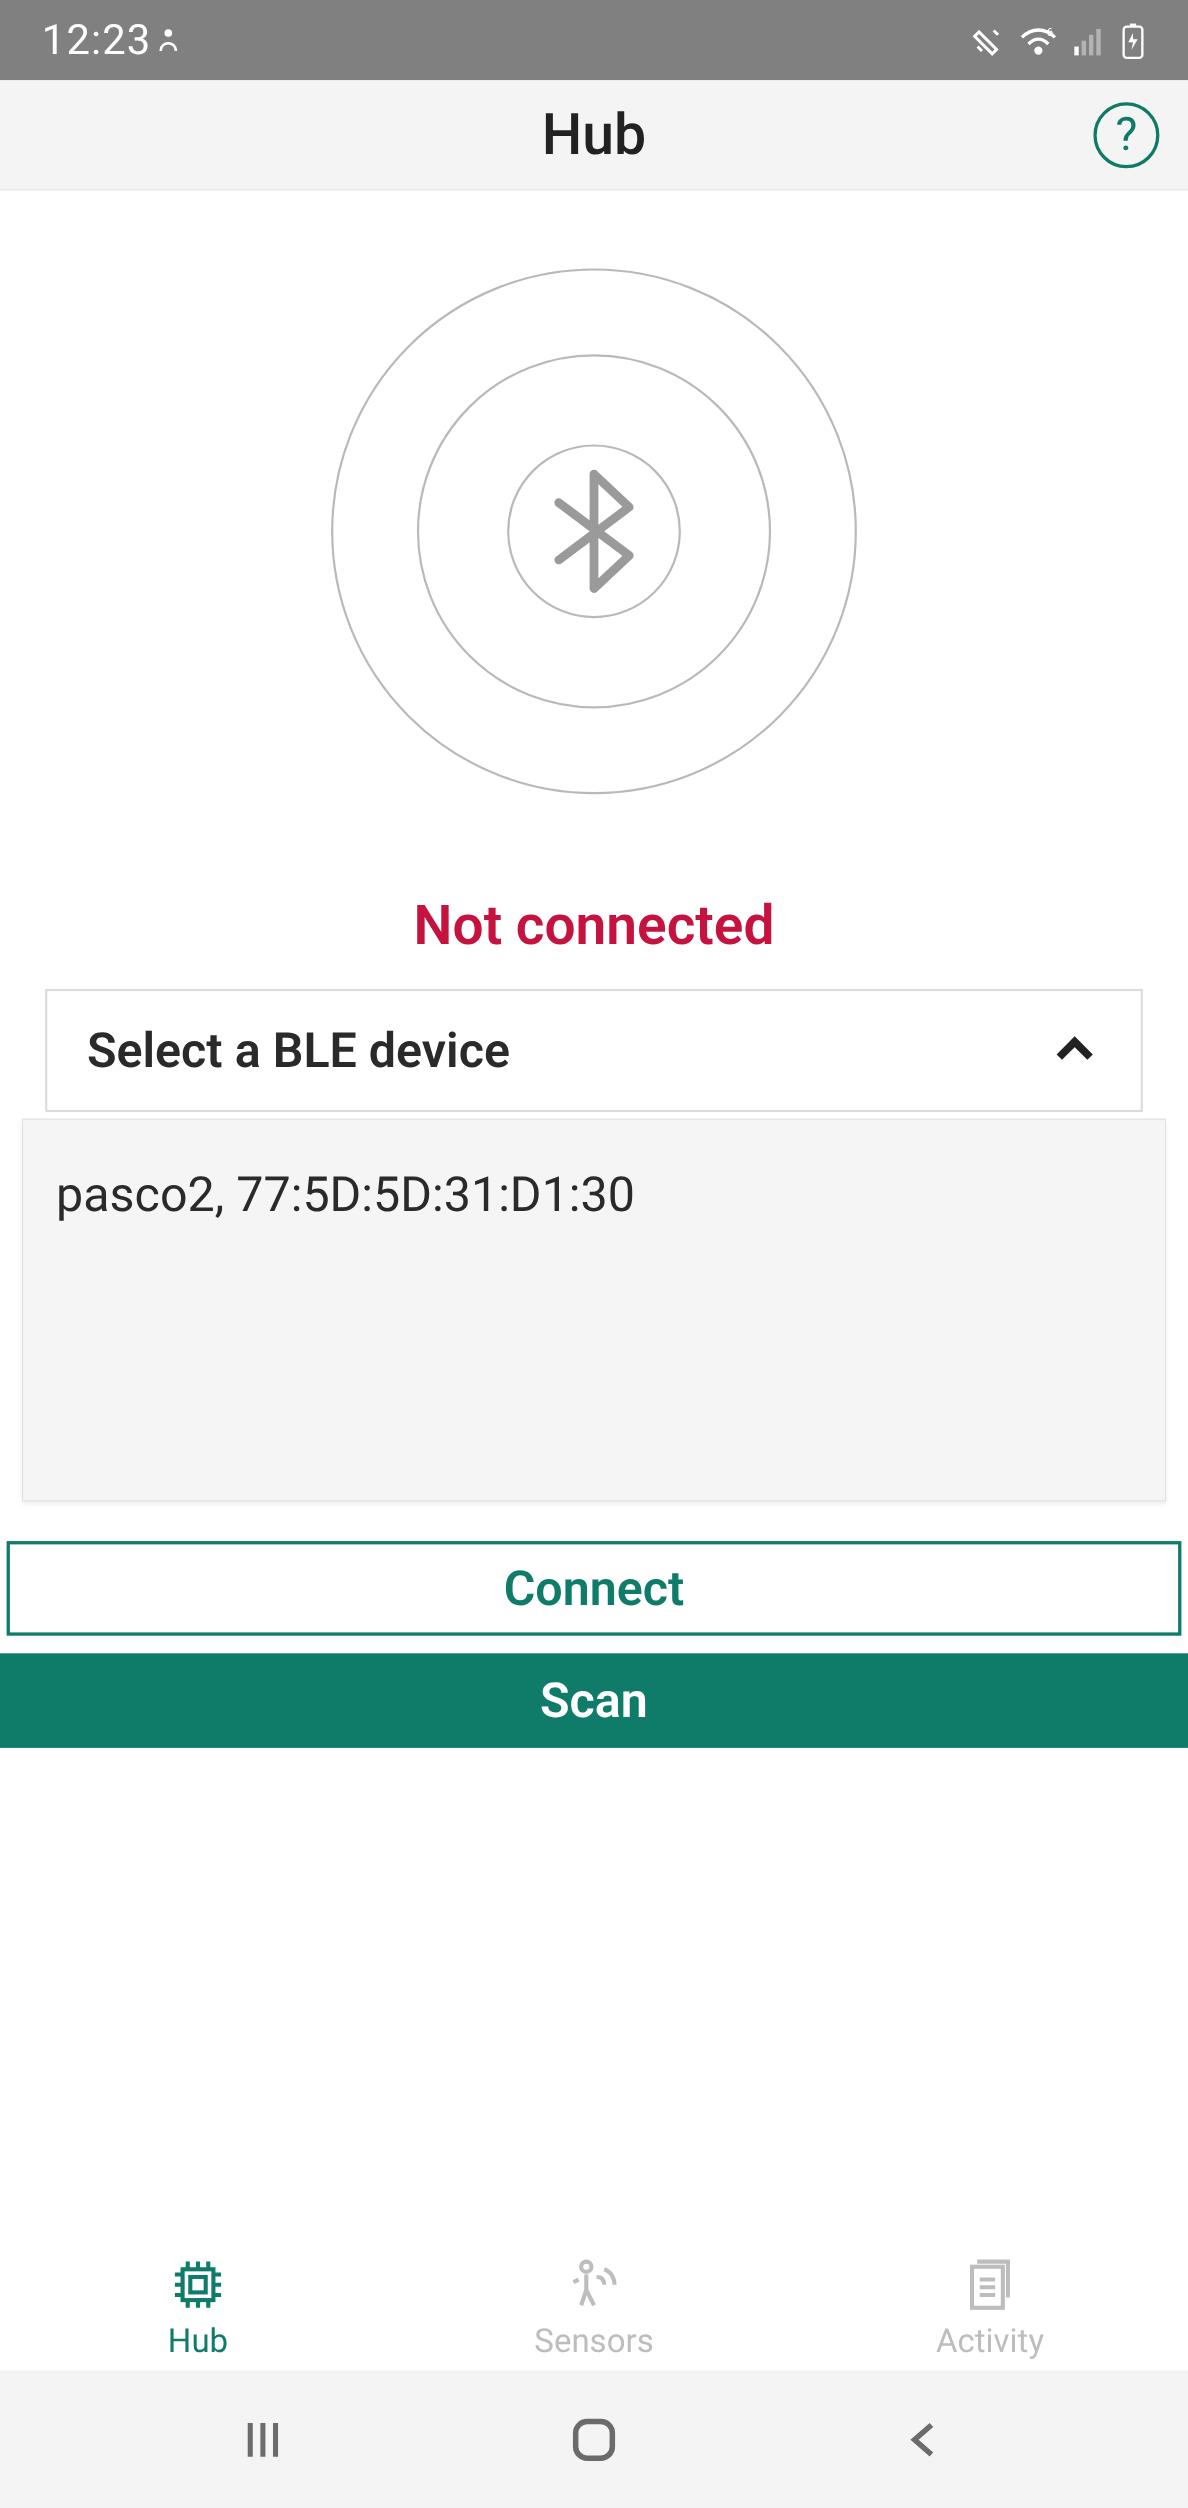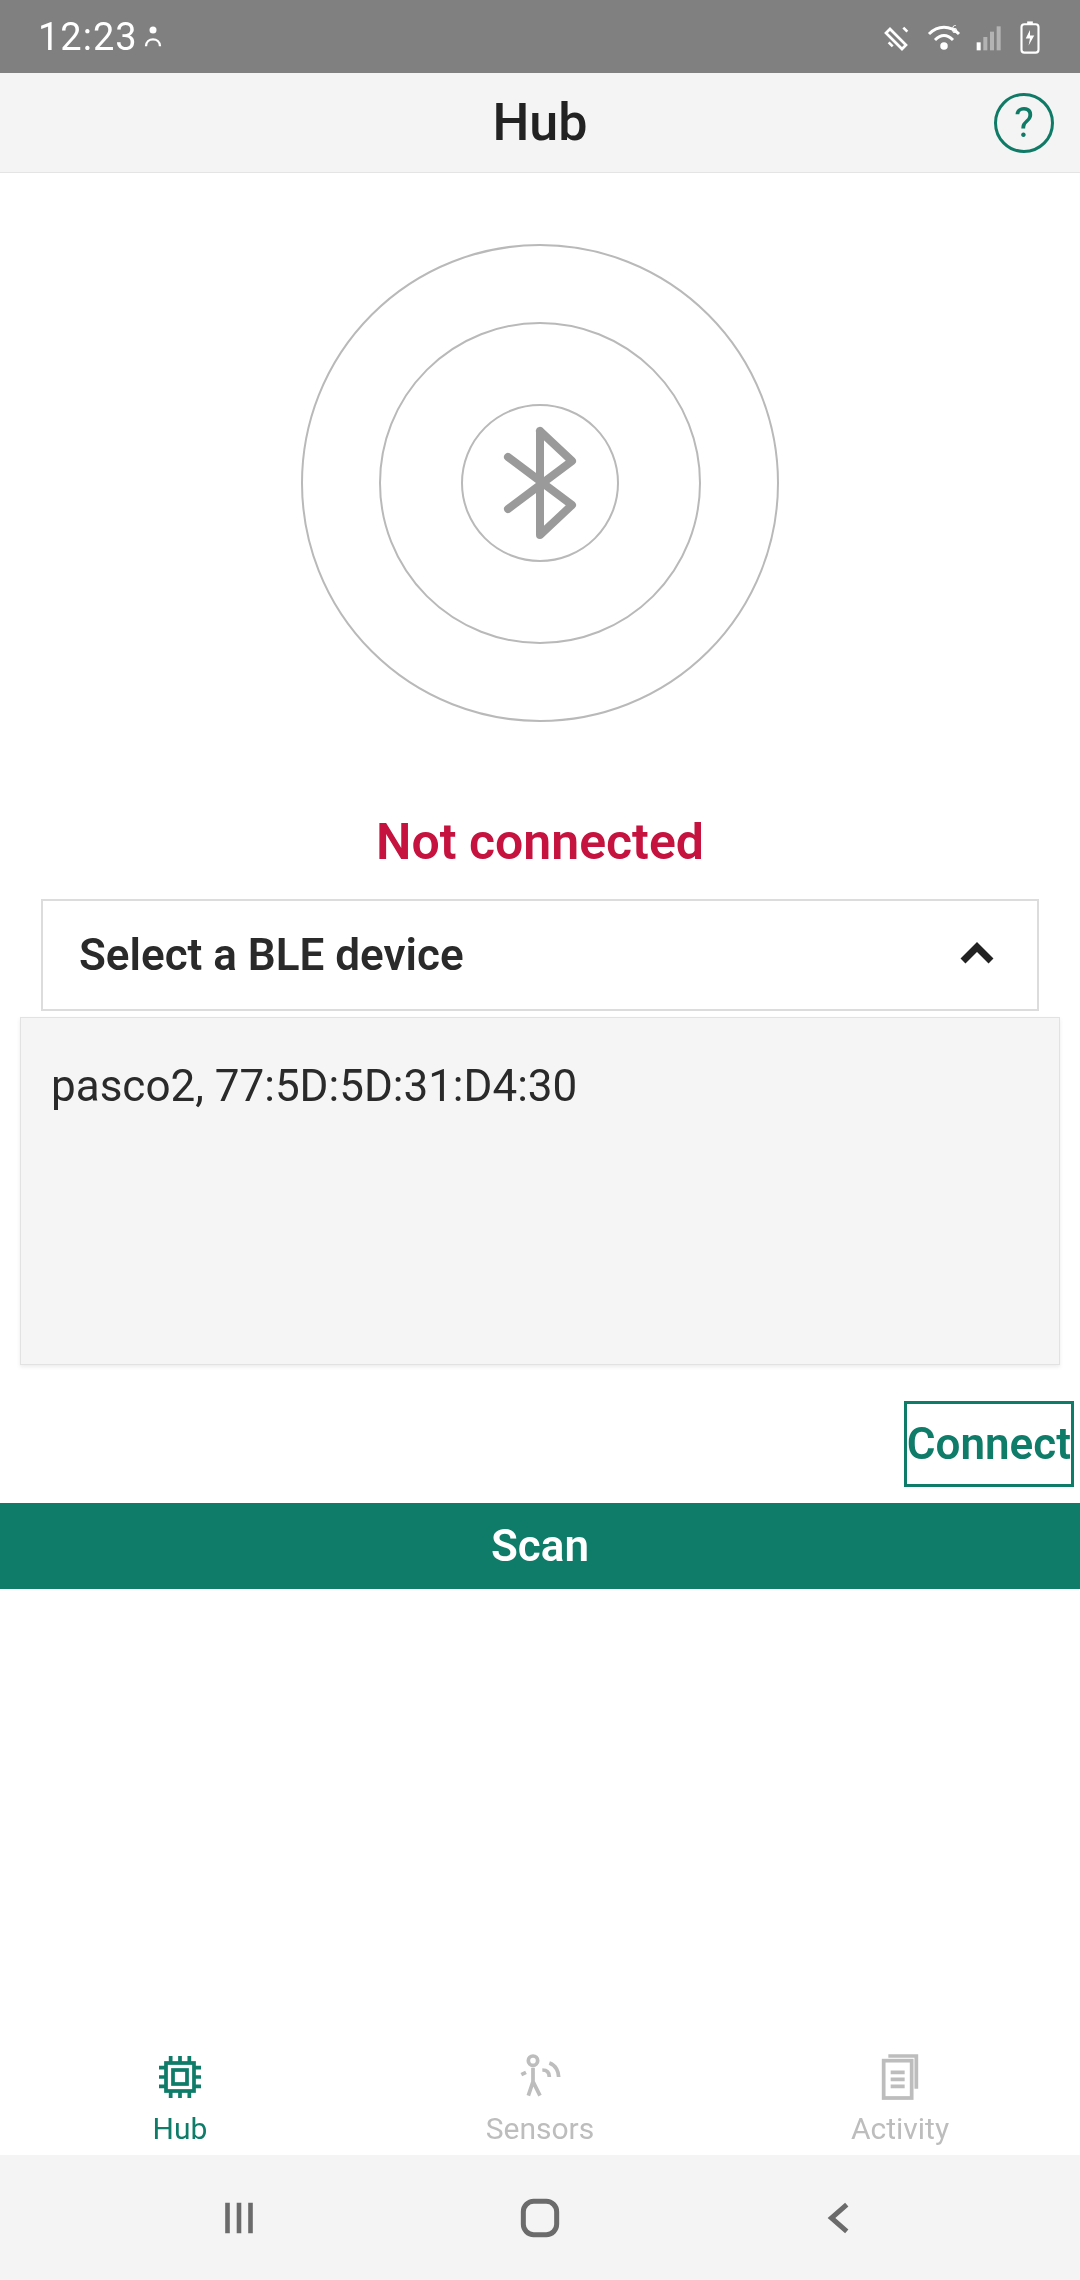--- a/index.html
+++ b/index.html
@@ -99,41 +99,41 @@
     color: #2a2a2a;
   }
 
   
   .btn-area {
     margin-top: 36px;
     width: 1080px;
     padding: 0 4px;
     display: flex;
     flex-direction: column;
-    align-items: flex-end;
+    gap: 16px;
   }
   .btn {
     height: 86px;
     display: flex;
     align-items: center;
     justify-content: center;
     font-size: 44px;
     font-weight: 600;
   }
   .btn-outline {
     background: #fff;
     color: #0f7c6a;
     border: 3px solid #0f7c6a;
     margin: 0 2px;
   }
   .btn-solid {
     background: #0f7c6a;
     color: #fff;
     border: none;
-    margin: 16px -4px;
+    margin: 0 -4px;
     width: 1080px;
     height: 86px;
   }
 
   
   .tab-bar {
     position: absolute;
     left: 0;
     width: 1080px;
     top: 2039px;
@@ -222,21 +222,21 @@
   <div class="status-text">Not connected</div>
 
   <div class="select-row">
     <span class="label">Select a BLE device</span>
     <svg width="48" height="48" viewBox="0 0 24 24" fill="none" stroke="#222" stroke-width="3.5">
       <path d="M5 15l7-7 7 7"></path>
     </svg>
   </div>
 
   <div class="device-list">
-    <div class="device-item">pasco2, 77:5D:5D:31:D4:30</div>
+    <div class="device-item">pasco2, 77:5D:5D:31:D1:30</div>
   </div>
 
   <div class="btn-area">
     <div class="btn btn-outline">
       <span>Connect</span>
     </div>
     <div class="btn btn-solid">
       <span>Scan</span>
     </div>
   </div>

